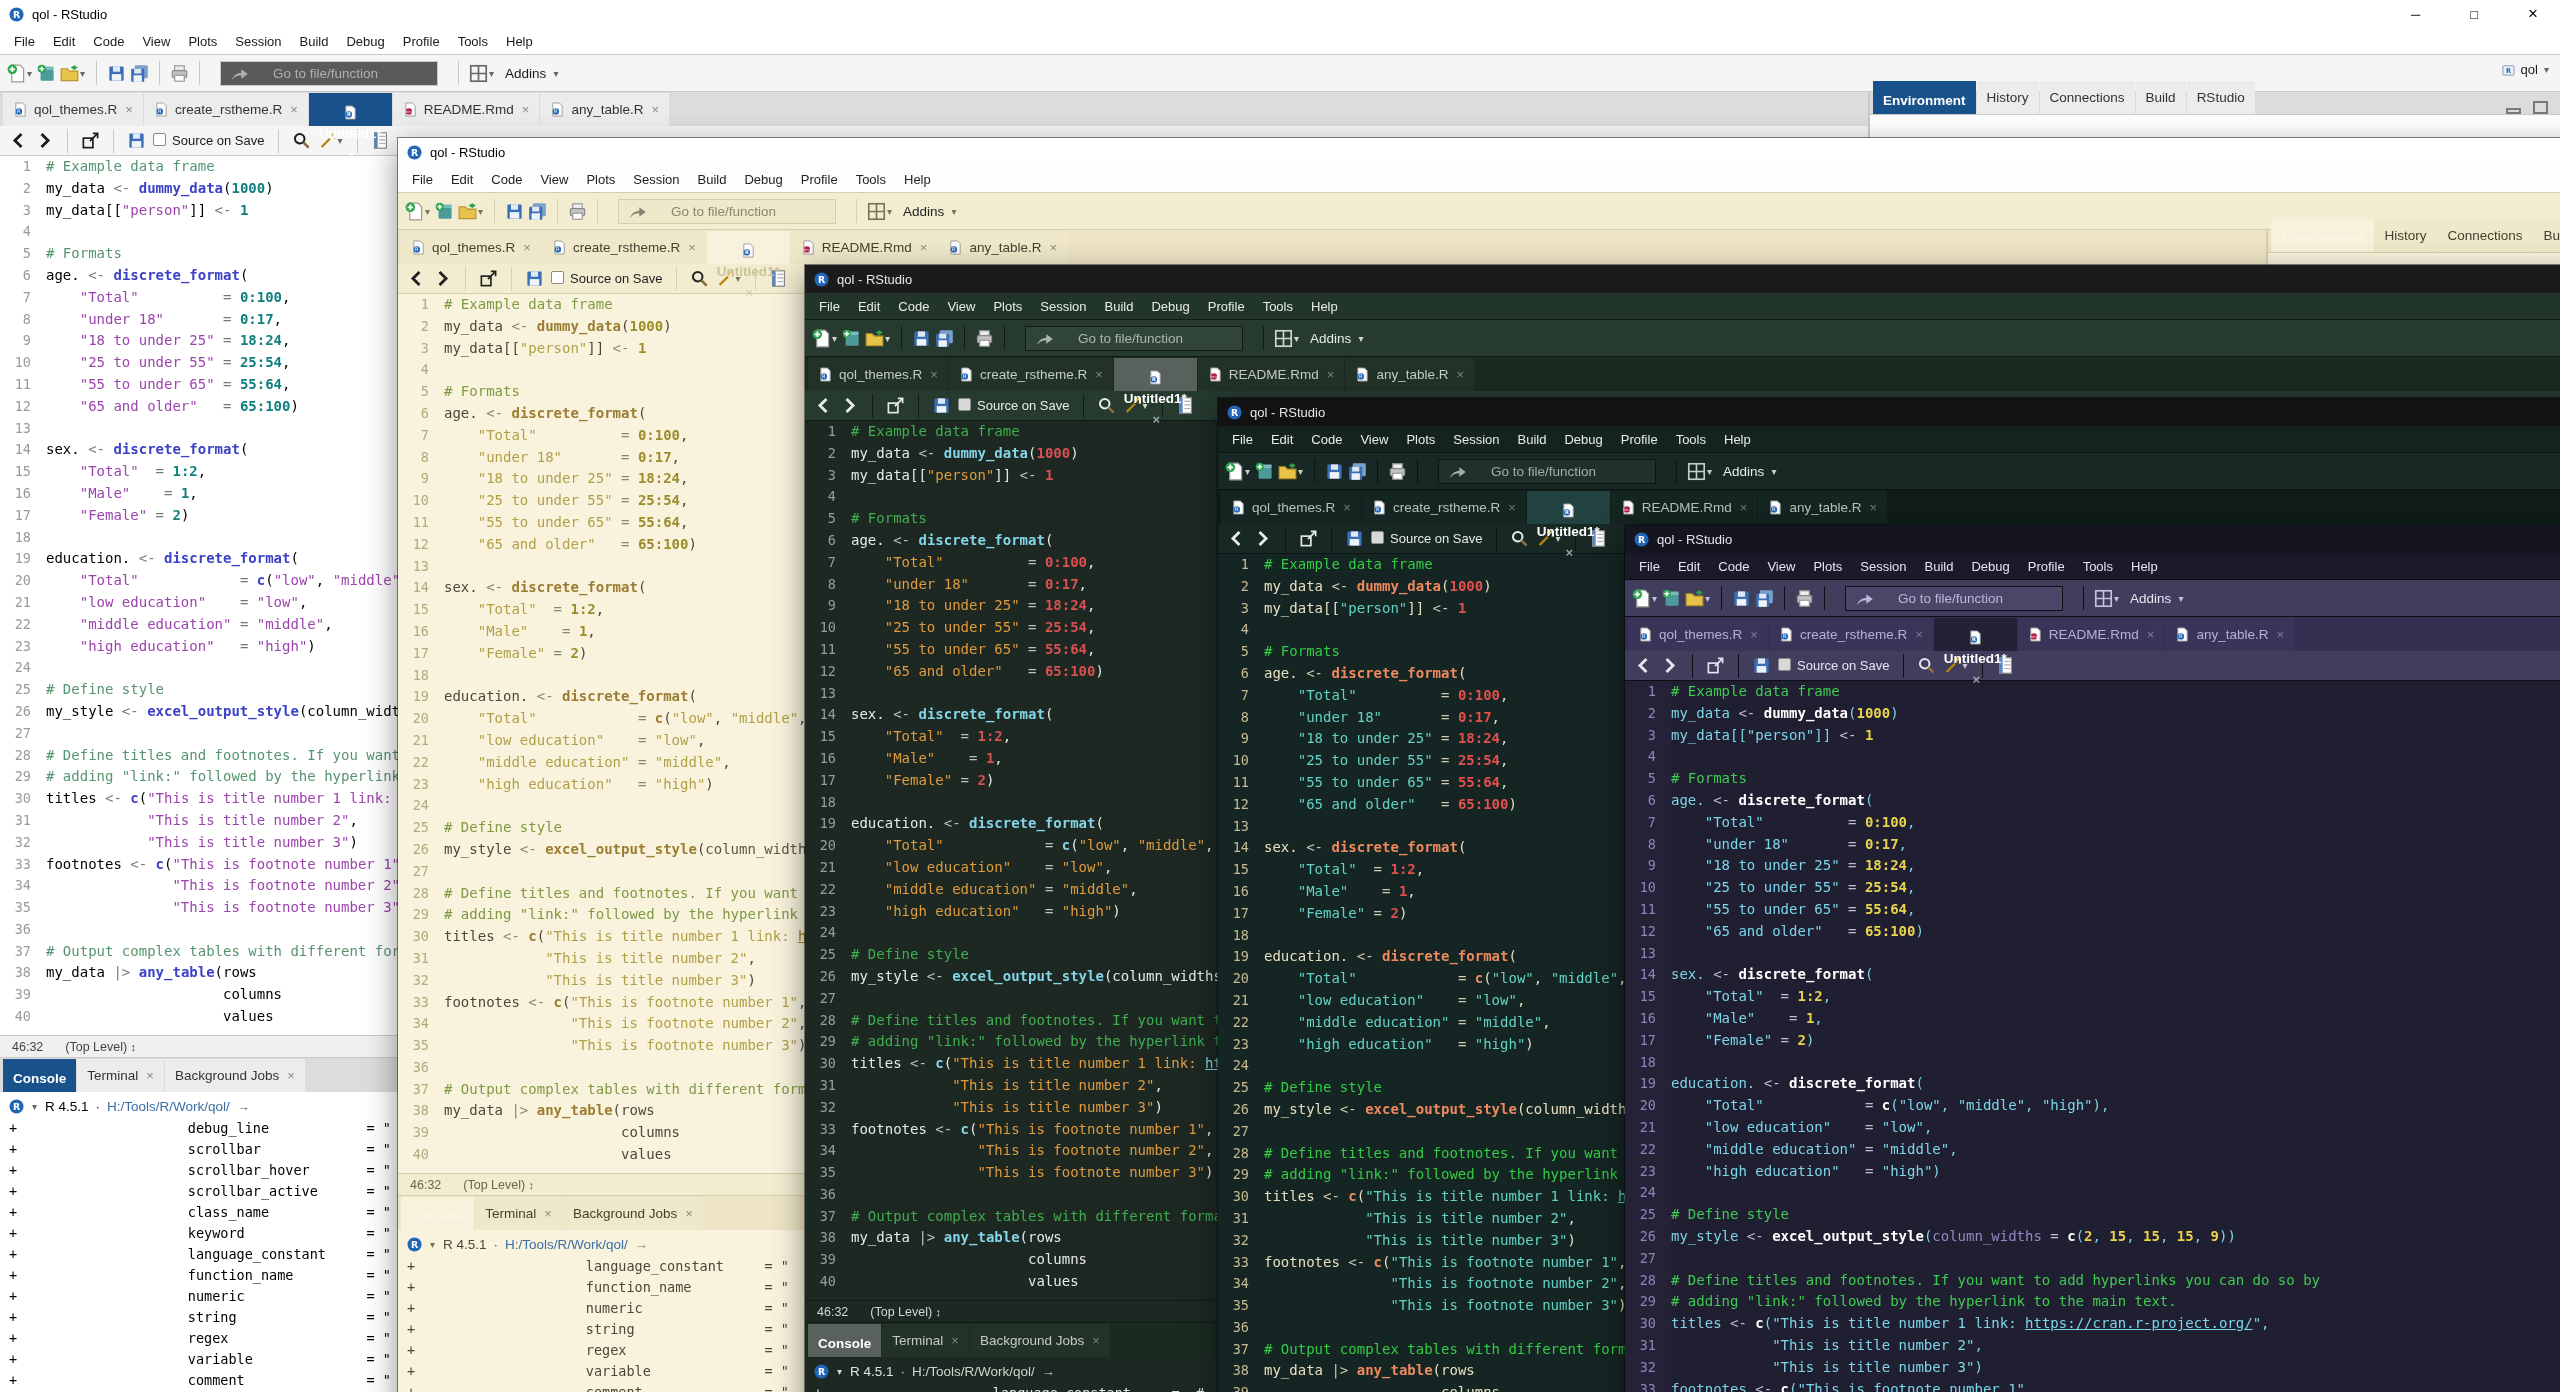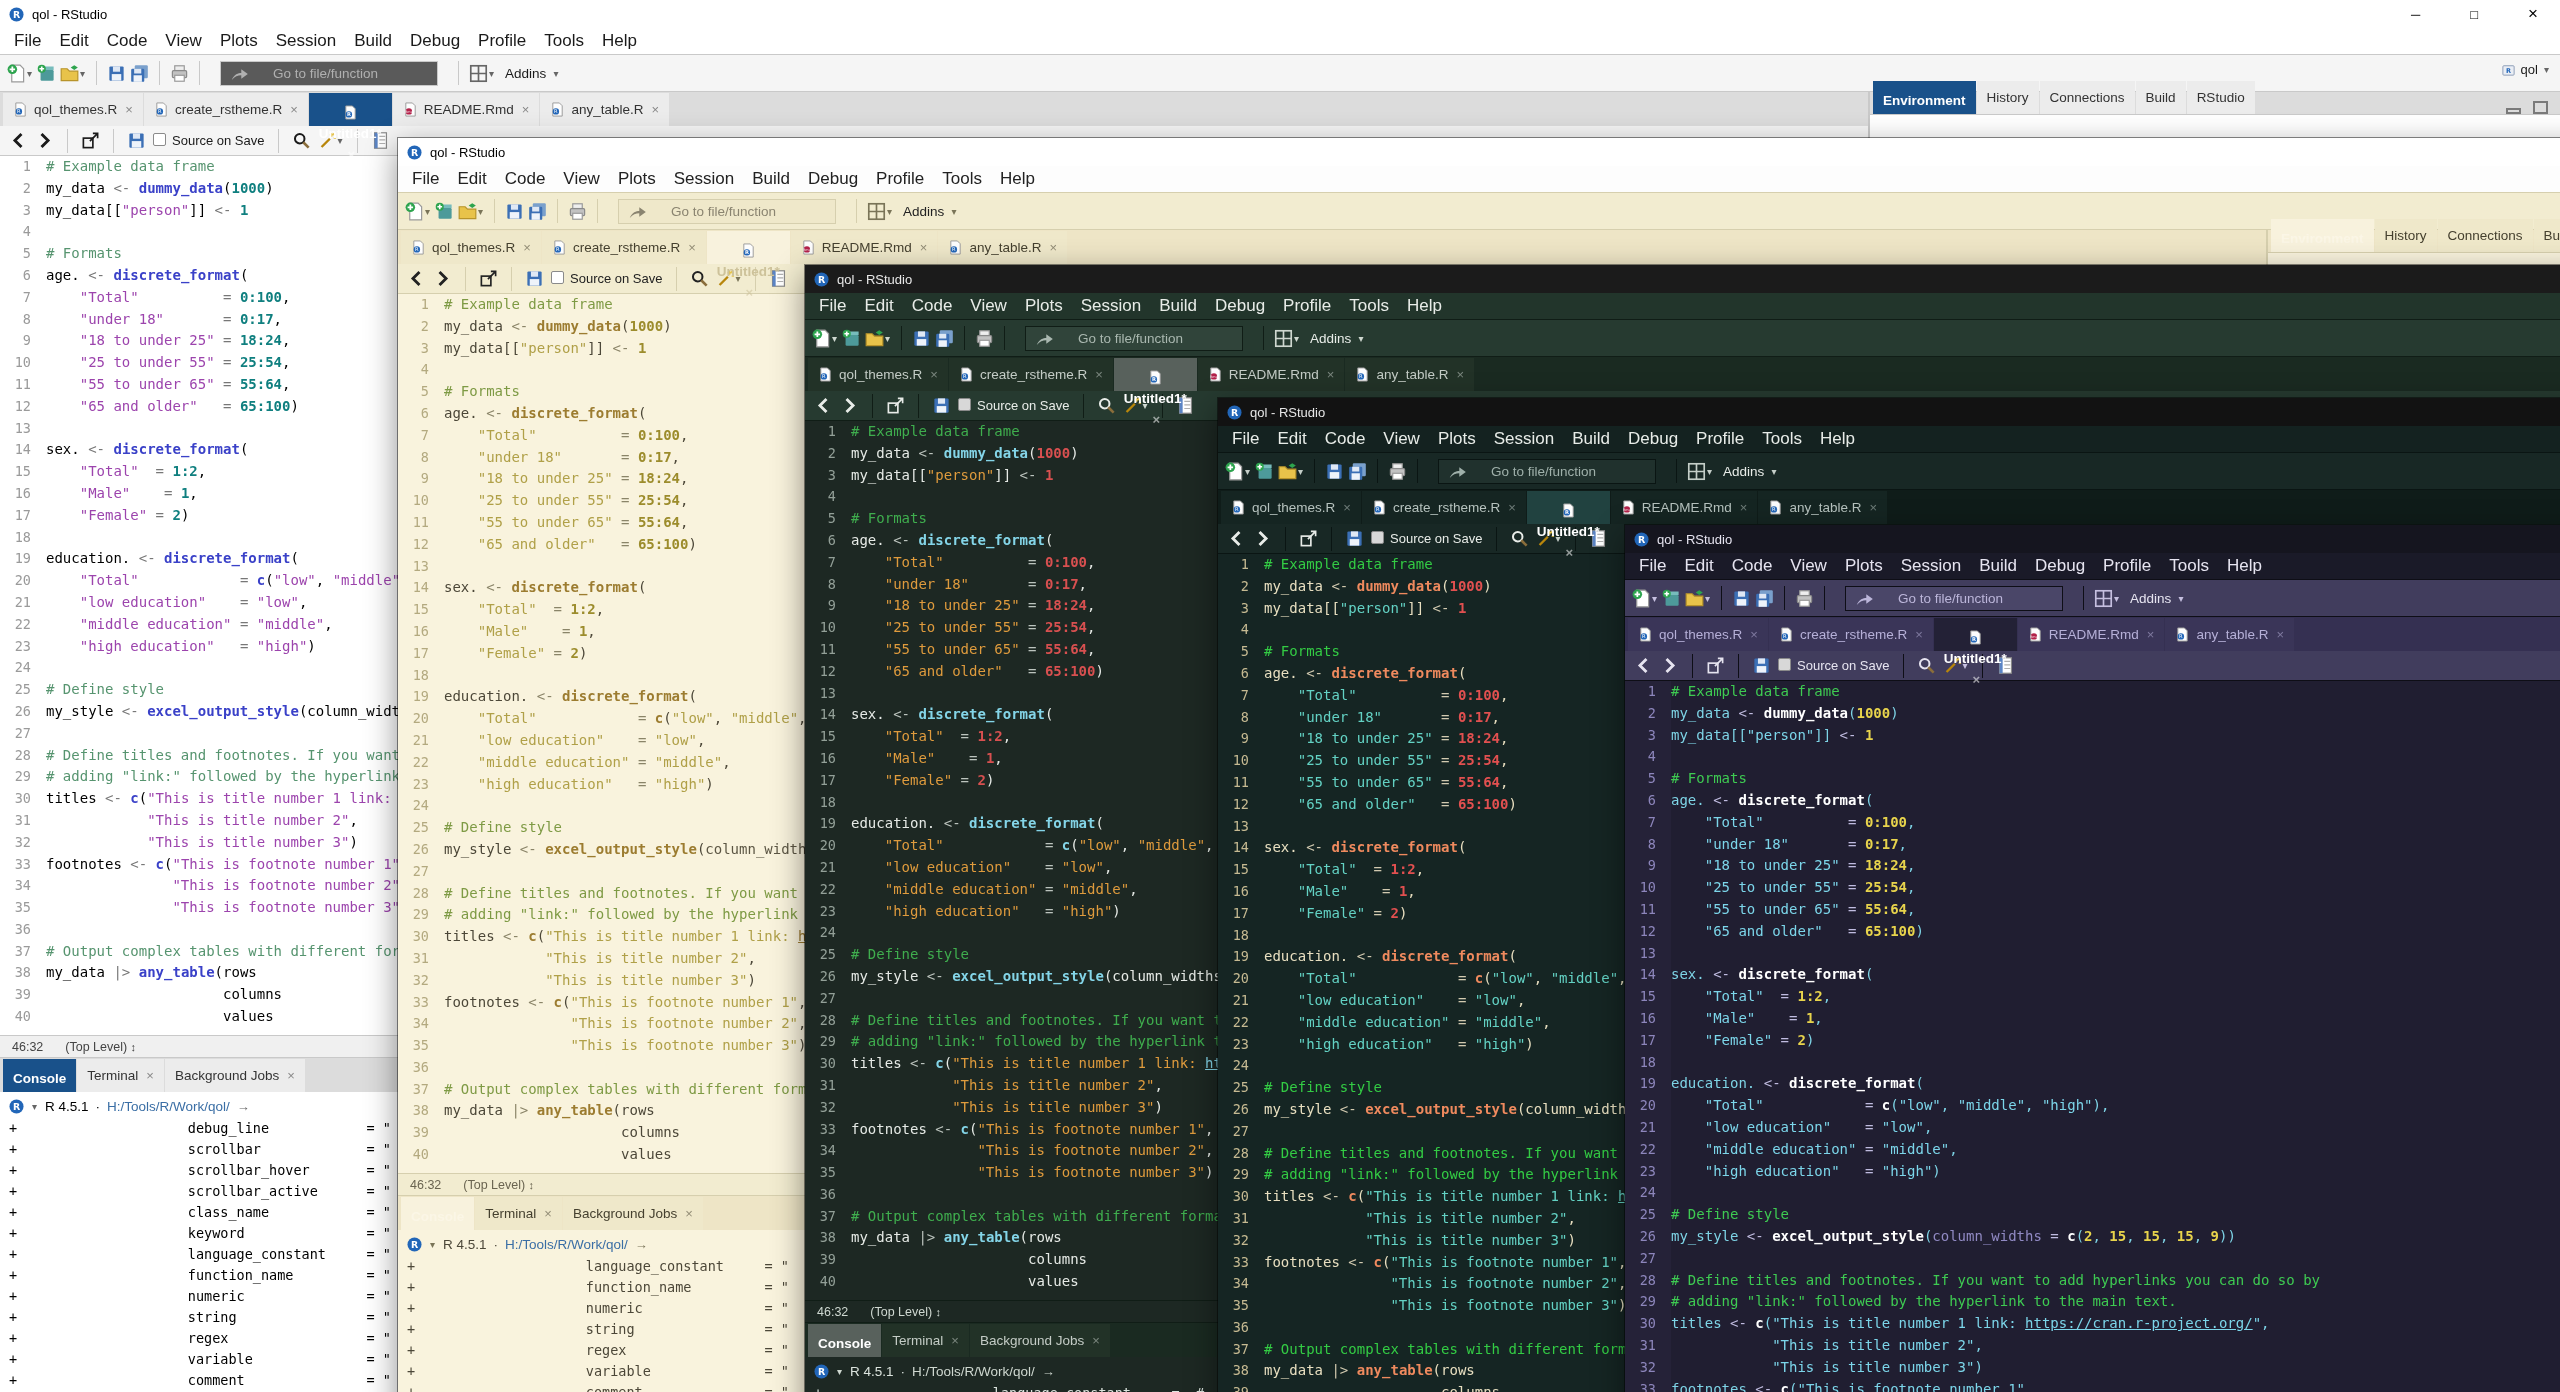--- a/index.html
+++ b/index.html
@@ -52,21 +52,21 @@
     --constrip:#2c2944;--con-bg:#201e31;--con-fg:#dcd8ee;--wd-fg:#b6b0d8;
     --goto-bg:#4a4668;--goto-fg:#bcb6da;--panebody:#201e31;--check-bg:#d8d8d8;}
 
   .titlebar{height:28px;flex:0 0 auto;background:var(--chrome);color:var(--title-fg);
     display:flex;align-items:center;gap:8px;padding-left:9px;font-size:13px;position:relative;}
   .win-controls{position:absolute;right:22px;top:0;height:100%;display:flex;align-items:center;gap:50px;
     font-size:13px;color:var(--title-fg);}
   .win-controls span{cursor:default;}
 
   .menubar{height:26px;flex:0 0 auto;background:var(--menu-bg);color:var(--menu-fg);
-    display:flex;align-items:center;font-size:17px;padding-left:5px;}
+    display:flex;align-items:center;font-size:13px;padding-left:5px;}
   .menu-item{padding:0 9px;}
 
   .toolbar{height:38px;flex:0 0 auto;background:var(--toolbar);border-top:1px solid var(--border);
     border-bottom:1px solid var(--border);display:flex;align-items:center;gap:4px;padding-left:7px;
     color:var(--icon-fg);position:relative;}
   .tb-sep{width:1px;height:24px;background:var(--border);margin:0 6px;flex:0 0 auto;}
   .caret{font-size:10px;color:var(--icon-fg);margin:0 1px;}
   .goto-box{width:218px;height:25px;background:var(--goto-bg);color:var(--goto-fg);border:1px solid var(--border);
     display:flex;align-items:center;gap:24px;padding:0 9px;margin:0 10px;font-size:13.5px;}
   .addins-wrap{display:flex;align-items:center;gap:6px;margin-left:6px;color:var(--menu-fg);font-size:13.5px;}

